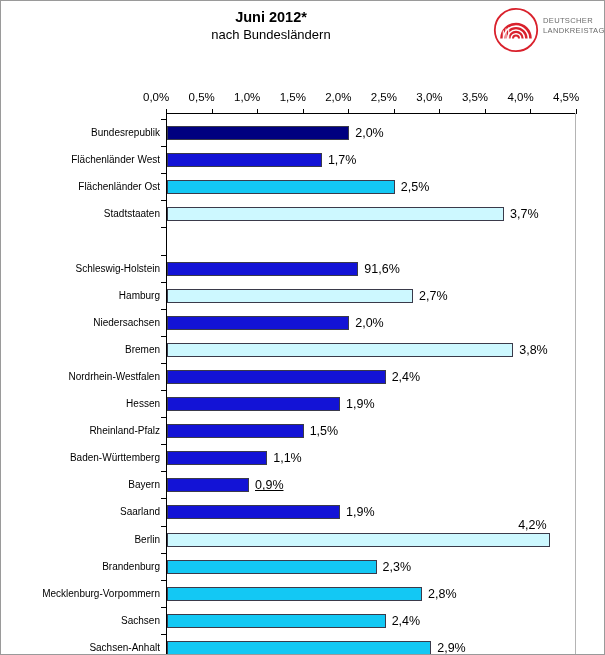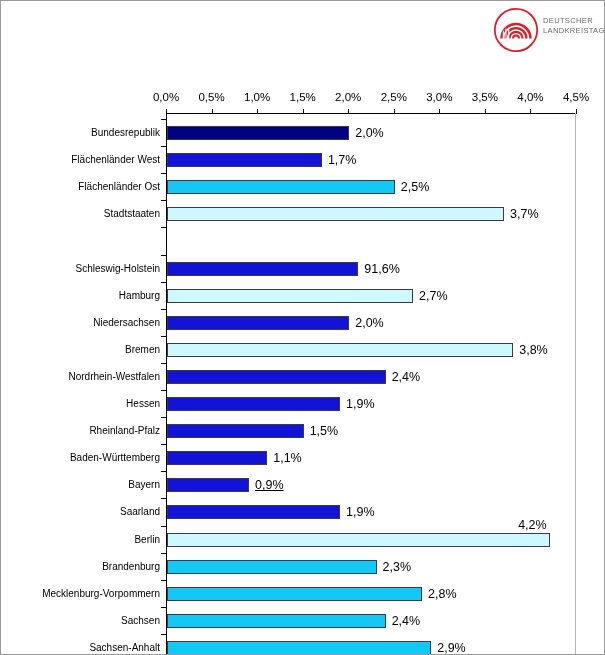--- a/index.html
+++ b/index.html
@@ -127,21 +127,20 @@
     top: -4px;
     width: 1px;
     height: 5px;
     background: #000000;
   }
   .xtick-label {
     position: absolute;
     top: -22px;
     font-size: 11.5px;
     color: #000000;
-    text-align: center;
     width: 46px;
     margin-left: -23px;
     white-space: nowrap;
   }
   .ytick {
     position: absolute;
     left: -5px;
     width: 5px;
     height: 1px;
     background: #000000;
@@ -183,20 +182,22 @@
     top: -15px;
   }
 </style>
 </head>
 <body>
 
 <div id="page">
 
   <div id="header">
     <div id="title-block">
+      <div class="title-line2">Juni 2012*</div>
+      <div class="title-line3">nach Bundesländern</div>
     </div>
 
     <div id="logo">
       <svg id="logo-mark" width="46" height="46" viewBox="0 0 46 46">
         <circle cx="23" cy="23" r="21.2" fill="none" stroke="#d9212c" stroke-width="1.8"></circle>
         <g fill="none" stroke="#d9212c">
           <path d="M8.5 31.5 A14.5 14.5 0 0 1 37.5 31.5" stroke-width="2.6"></path>
           <path d="M12.6 31.5 A10.4 10.4 0 0 1 33.4 31.5" stroke-width="2.4"></path>
           <path d="M16.4 31.5 A6.6 6.6 0 0 1 29.6 31.5" stroke-width="2.2"></path>
           <path d="M20.0 31.5 A3.0 3.0 0 0 1 26.0 31.5" stroke-width="2.0"></path>

